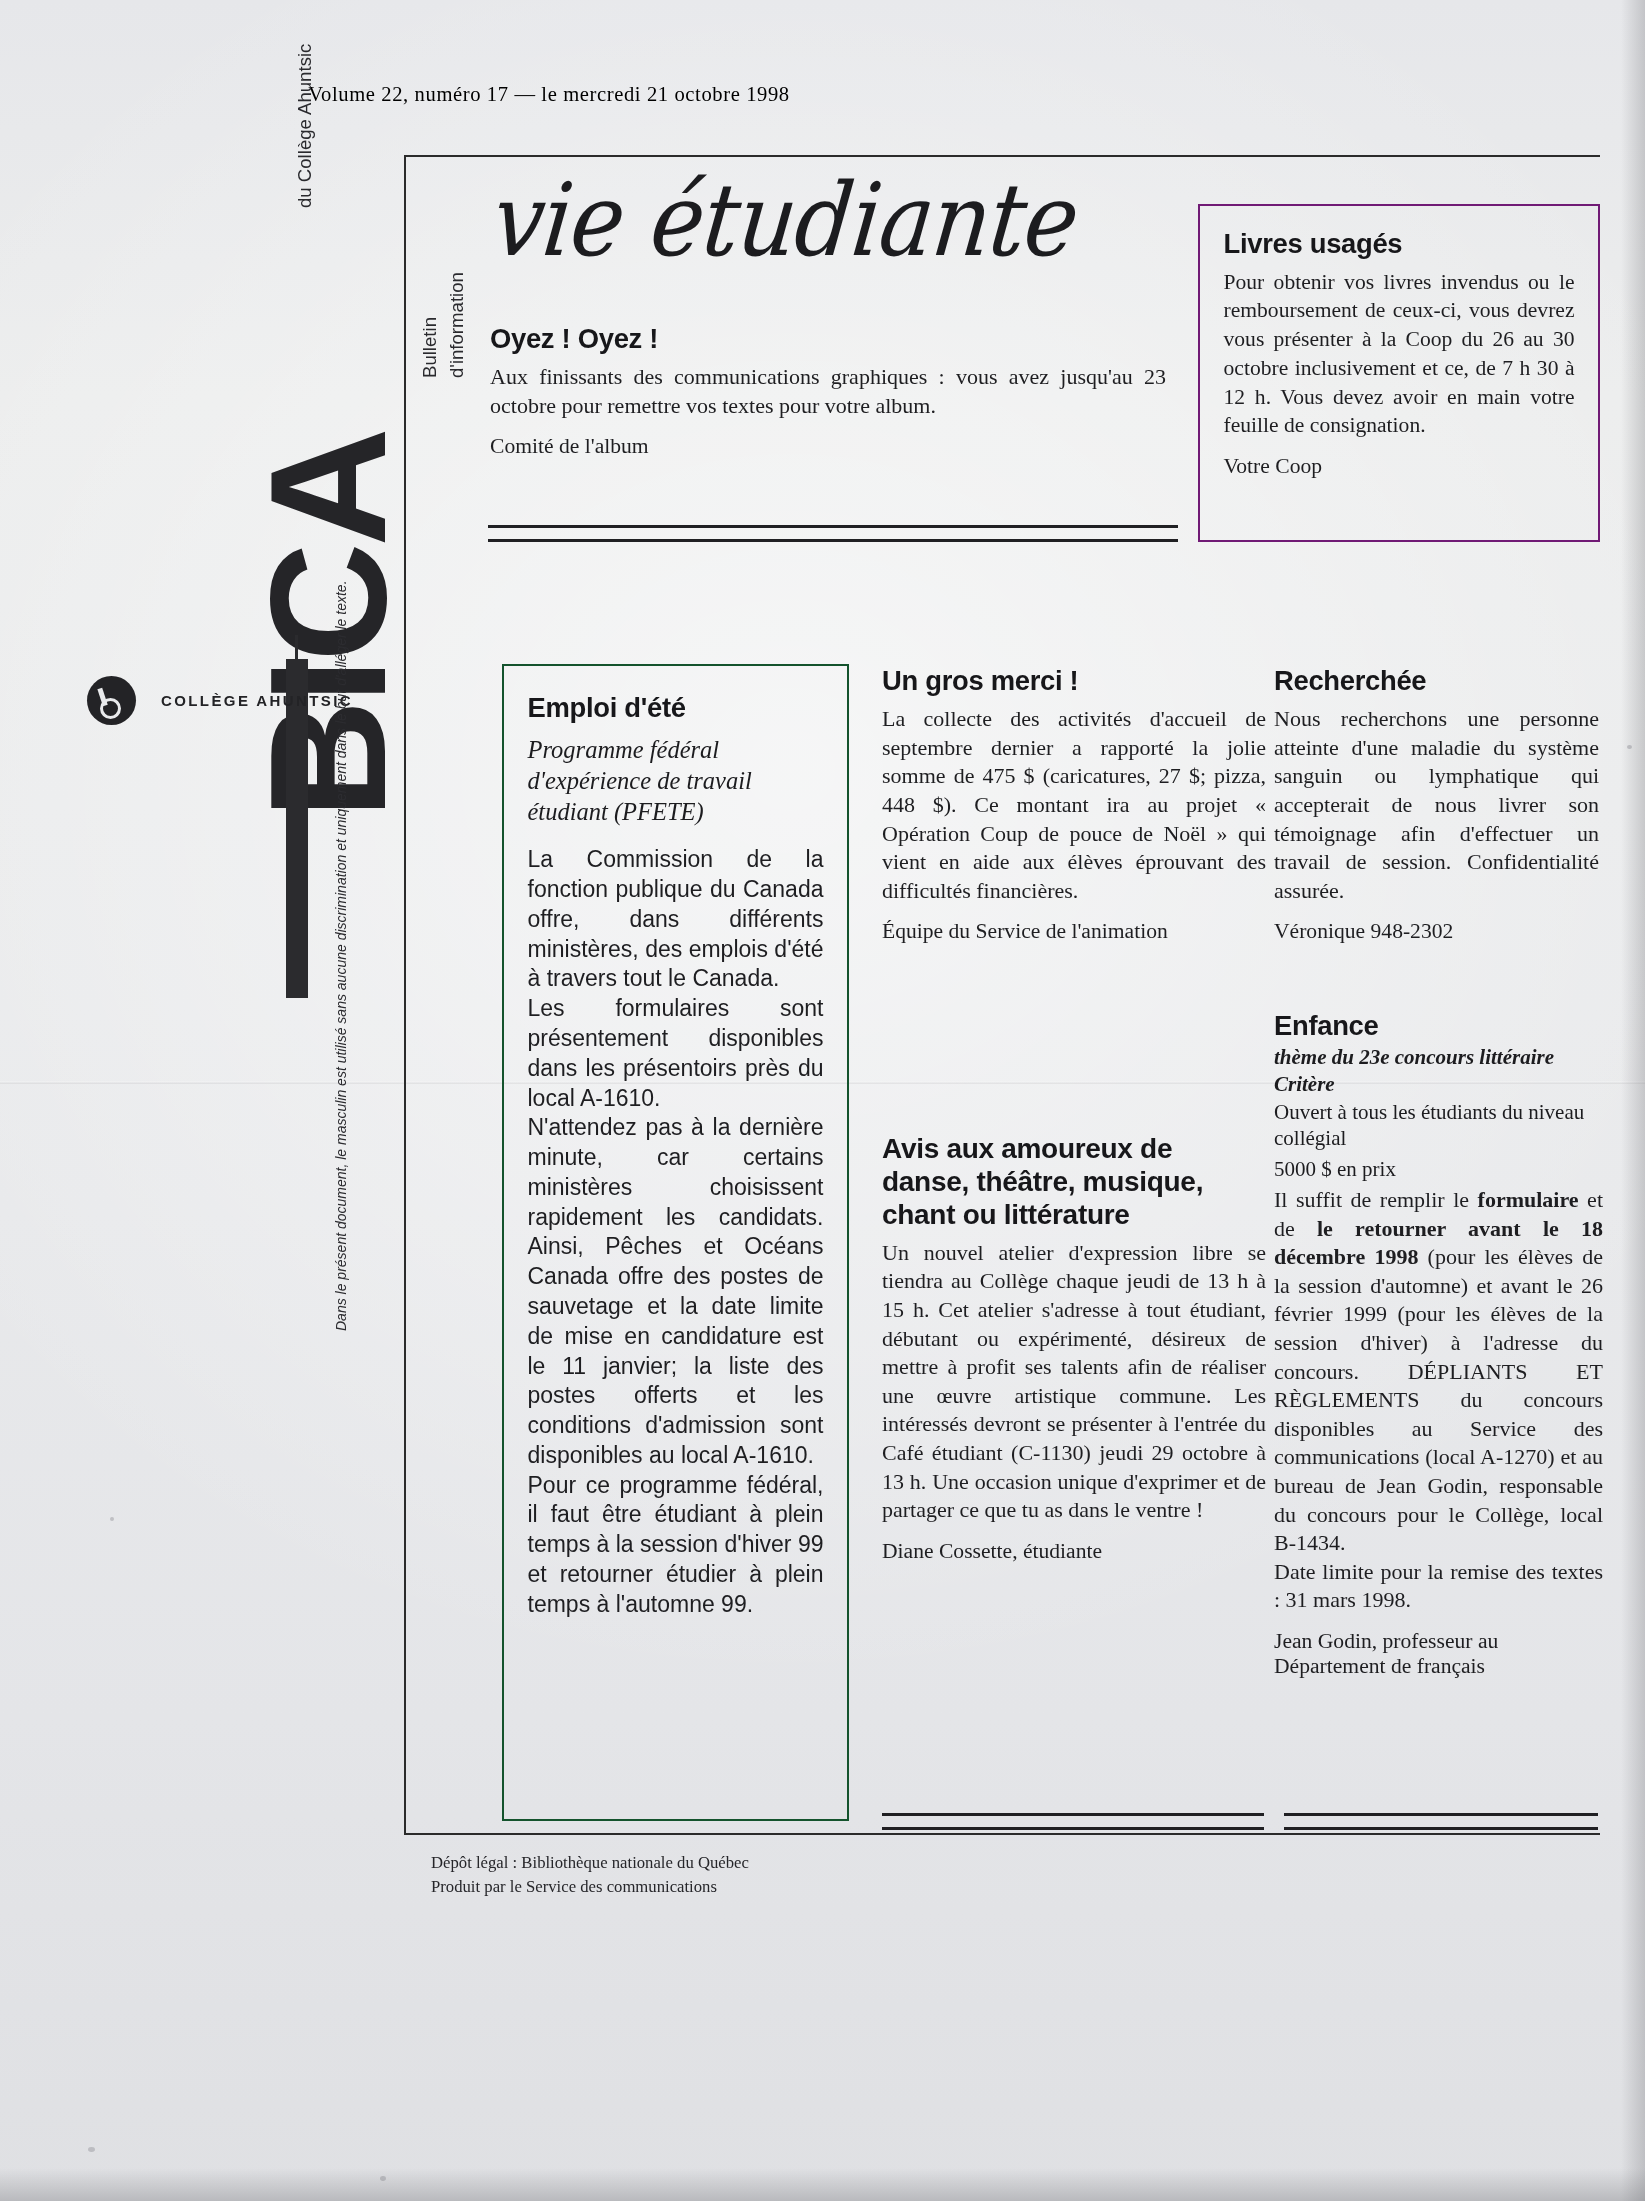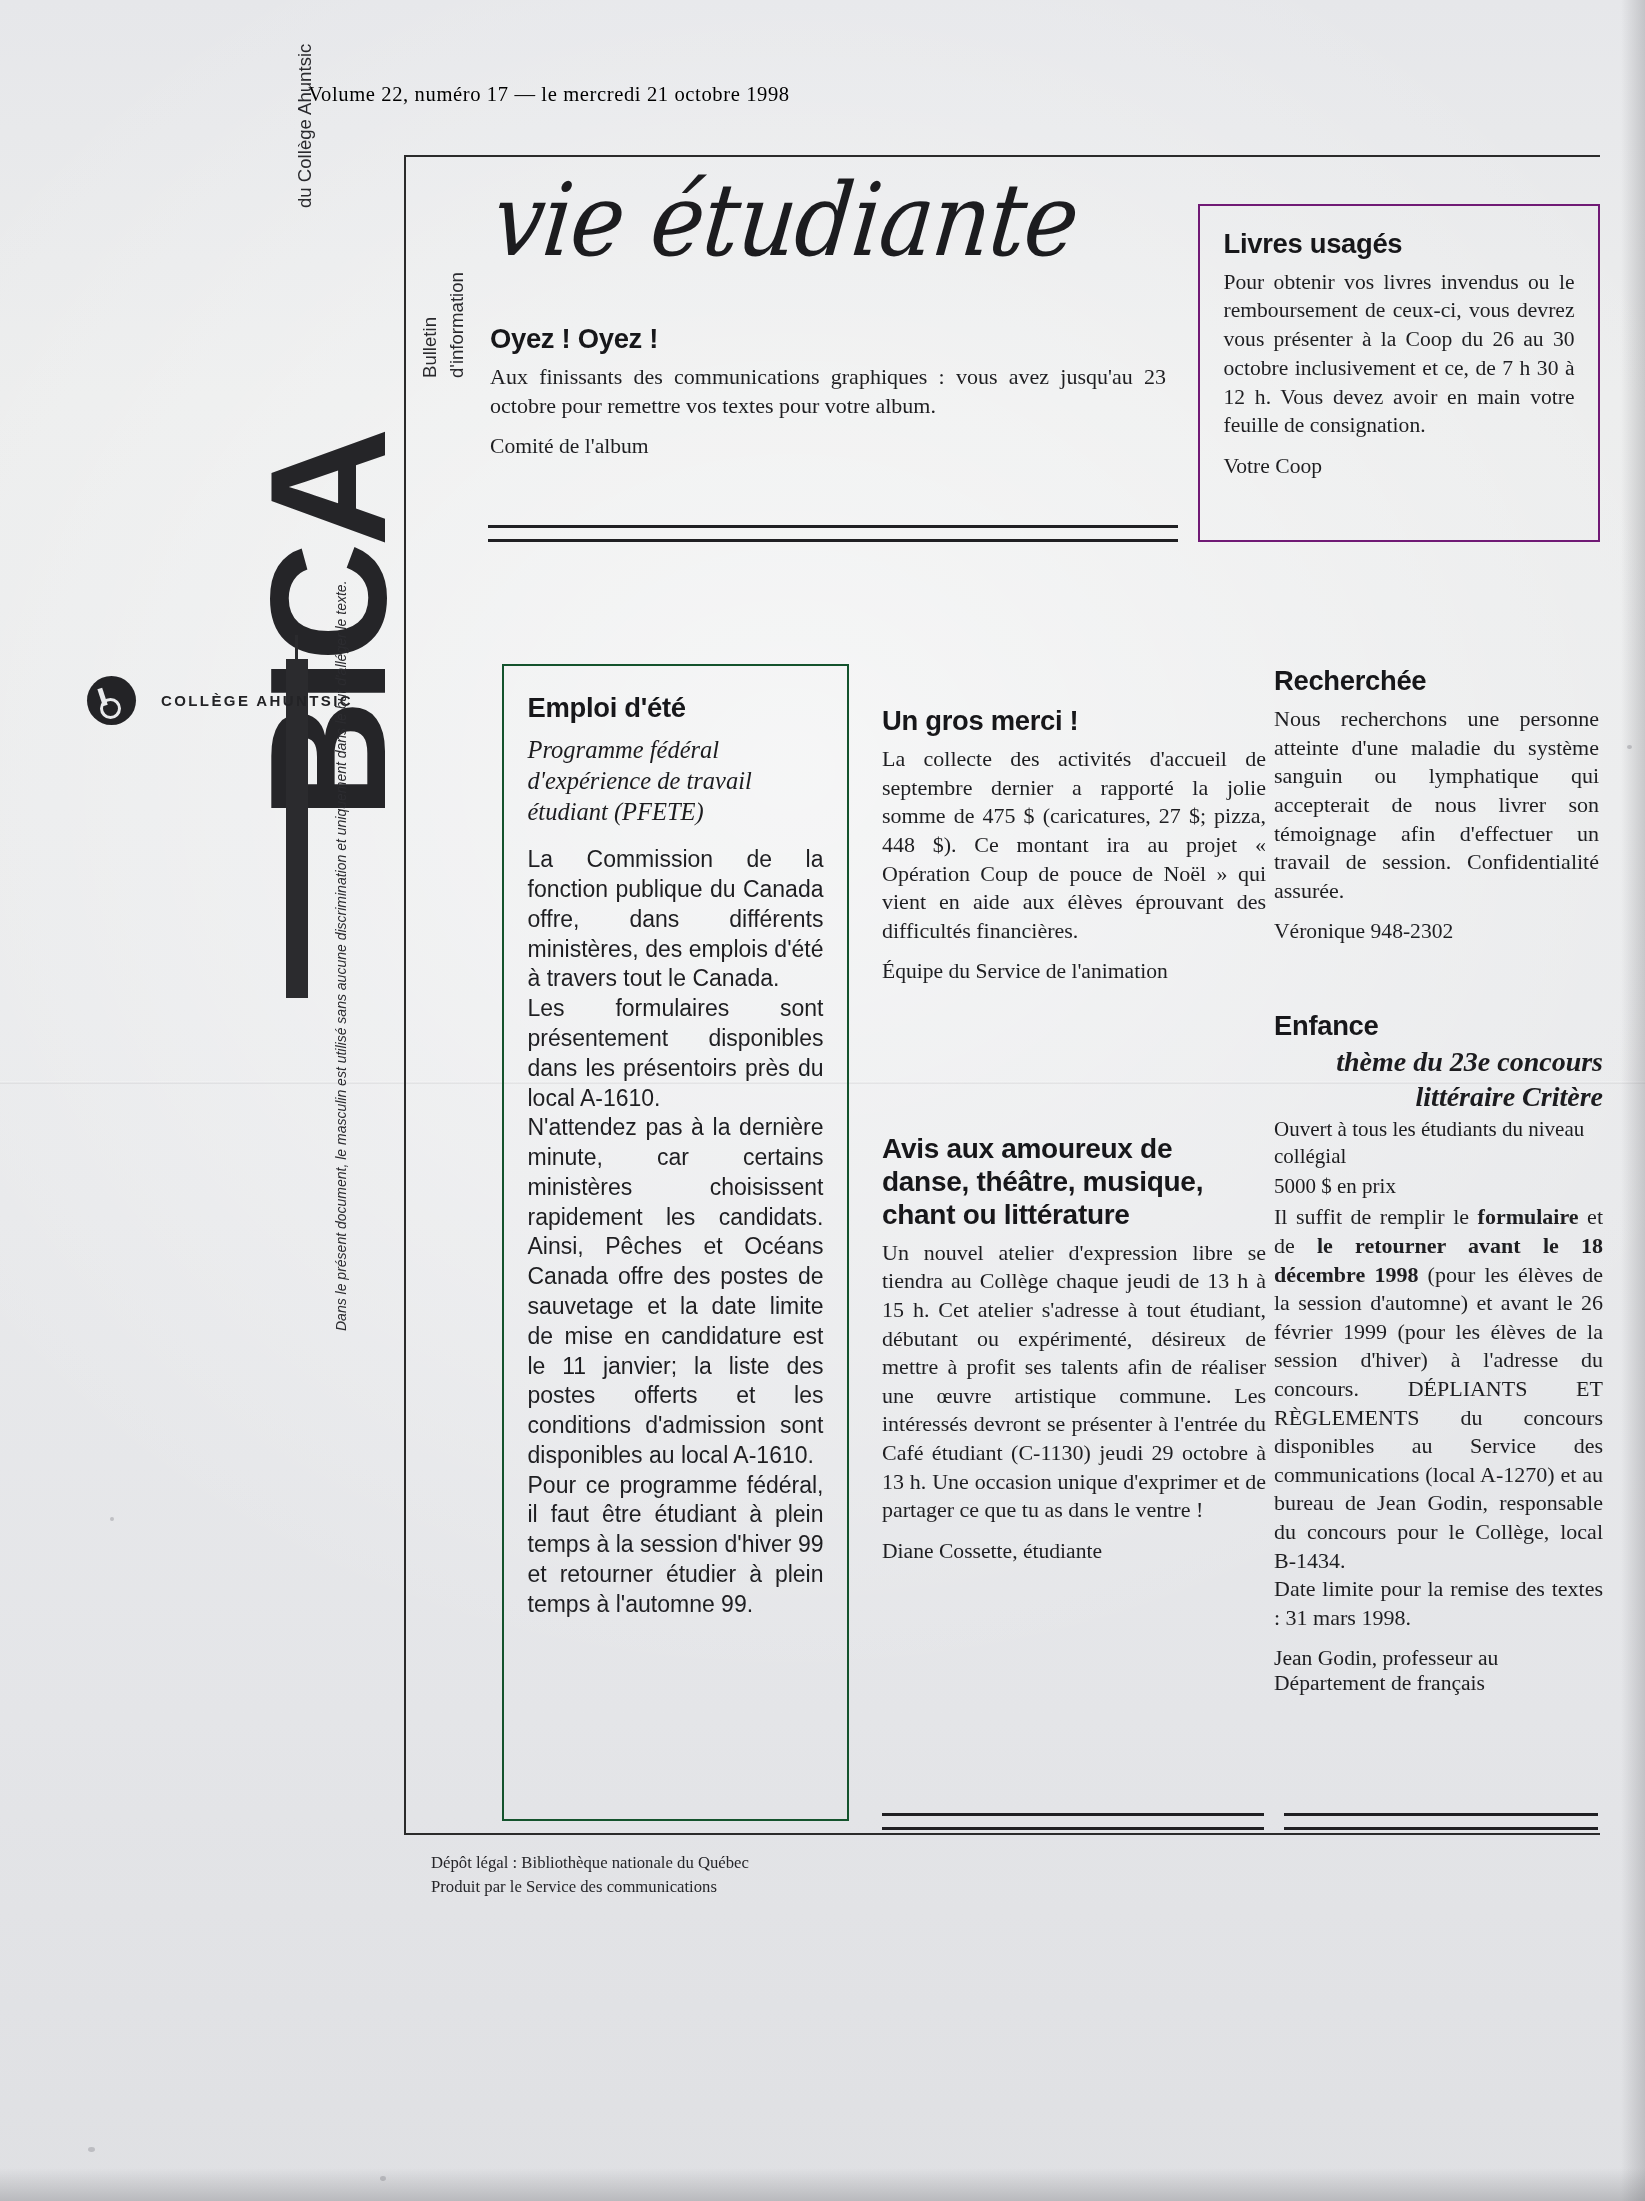--- a/index.html
+++ b/index.html
@@ -292,21 +292,20 @@
     box-sizing: border-box;
   }
   .emploi-box .body-sans { font-size: 23px; line-height: 1.295; }
 
   
   .col-mid {
     position: absolute;
     left: 882px;
     top: 665px;
     width: 384px;
-    margin-top: 40px;
   }
   .col-mid2 {
     position: absolute;
     left: 882px;
     top: 1132px;
     width: 384px;
   }
 
   
   .col-right {
@@ -318,25 +317,24 @@
   .col-right2 {
     position: absolute;
     left: 1274px;
     top: 1010px;
     width: 329px;
   }
   .enfance-italic-bold {
     font-family: "Liberation Serif", serif;
     font-style: italic;
     font-weight: bold;
-    font-size: 28px;
+    font-size: 21px;
     line-height: 1.25;
     color: #1c1c1f;
     margin: 2px 0 0 0;
-    text-align: right;
   }
   .enfance-italic {
     font-family: "Liberation Serif", serif;
     font-size: 21px;
     line-height: 1.26;
     color: #1c1c1f;
     margin: 2px 0 3.9px 0;
   }
 
   

